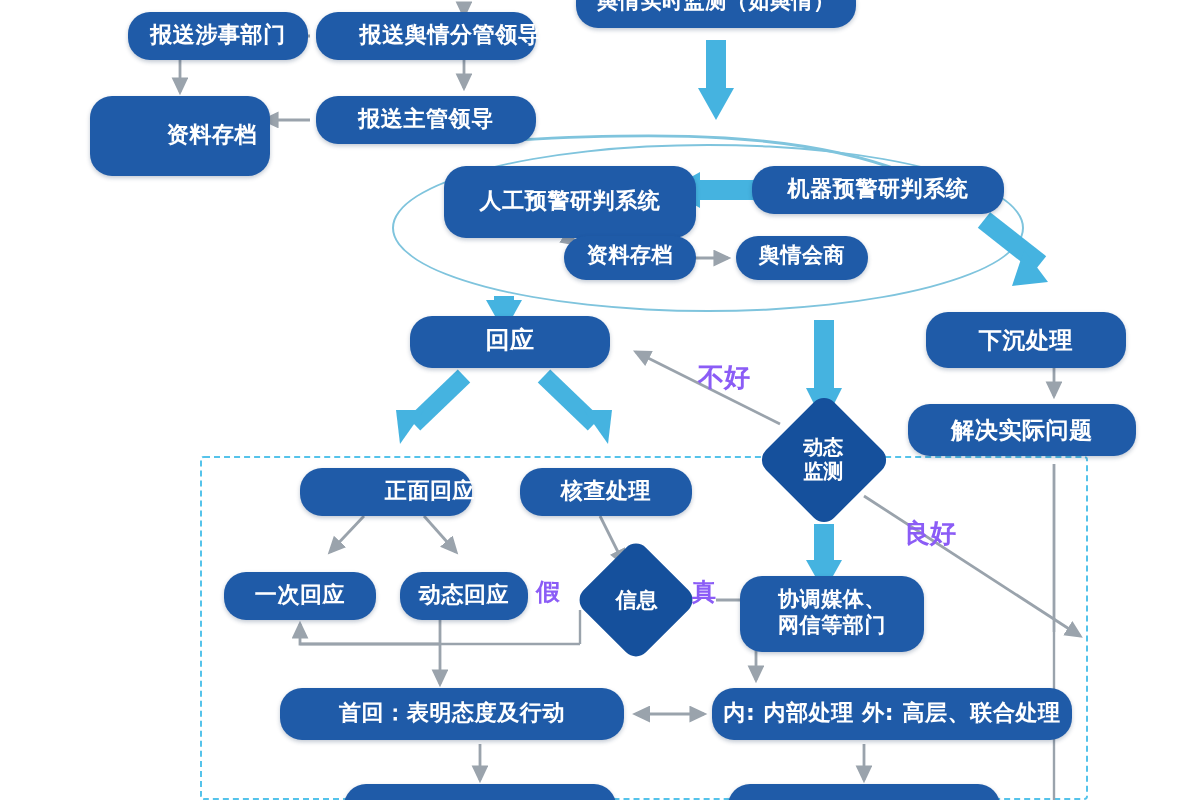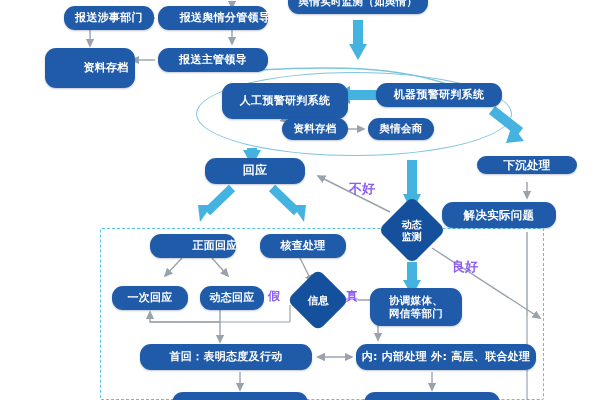--- a/index.html
+++ b/index.html
@@ -161,23 +161,23 @@
   <div class="node" style="left:222px;top:83px;width:126px;height:36px;font-size:11px;">人工预警研判系统</div>
 
   <div class="node" style="left:376px;top:83px;width:126px;height:24px;font-size:11px;">机器预警研判系统</div>
 
   <div class="node" style="left:282px;top:118px;width:66px;height:22px;font-size:10.5px;">资料存档</div>
 
   <div class="node" style="left:368px;top:118px;width:66px;height:22px;font-size:10.5px;">舆情会商</div>
 
   <div class="node" style="left:205px;top:158px;width:100px;height:26px;font-size:12px;">回应</div>
 
-  <div class="node" style="left:477px;top:156px;width:100px;height:18px;font-size:11.5px;">下沉处理</div>
-
-  <div class="node" style="left:442px;top:202px;width:114px;height:26px;font-size:11.5px;">解决实际问题</div>
+  <div class="node" style="left:463px;top:156px;width:100px;height:28px;font-size:11.5px;">下沉处理</div>
+
+  <div class="node" style="left:454px;top:202px;width:114px;height:26px;font-size:11.5px;">解决实际问题</div>
 
   <div class="node" style="left:150px;top:234px;width:86px;height:24px;font-size:11px;padding-left:44px;">正面回应</div>
 
   <div class="node" style="left:260px;top:234px;width:86px;height:24px;font-size:11px;">核查处理</div>
 
   <div class="node" style="left:112px;top:286px;width:76px;height:24px;font-size:11px;">一次回应</div>
 
   <div class="node" style="left:200px;top:286px;width:64px;height:24px;font-size:11px;">动态回应</div>
 
   <div class="node two-line" style="left:370px;top:288px;width:92px;height:38px;font-size:10.5px;white-space:pre-line;">协调媒体、

